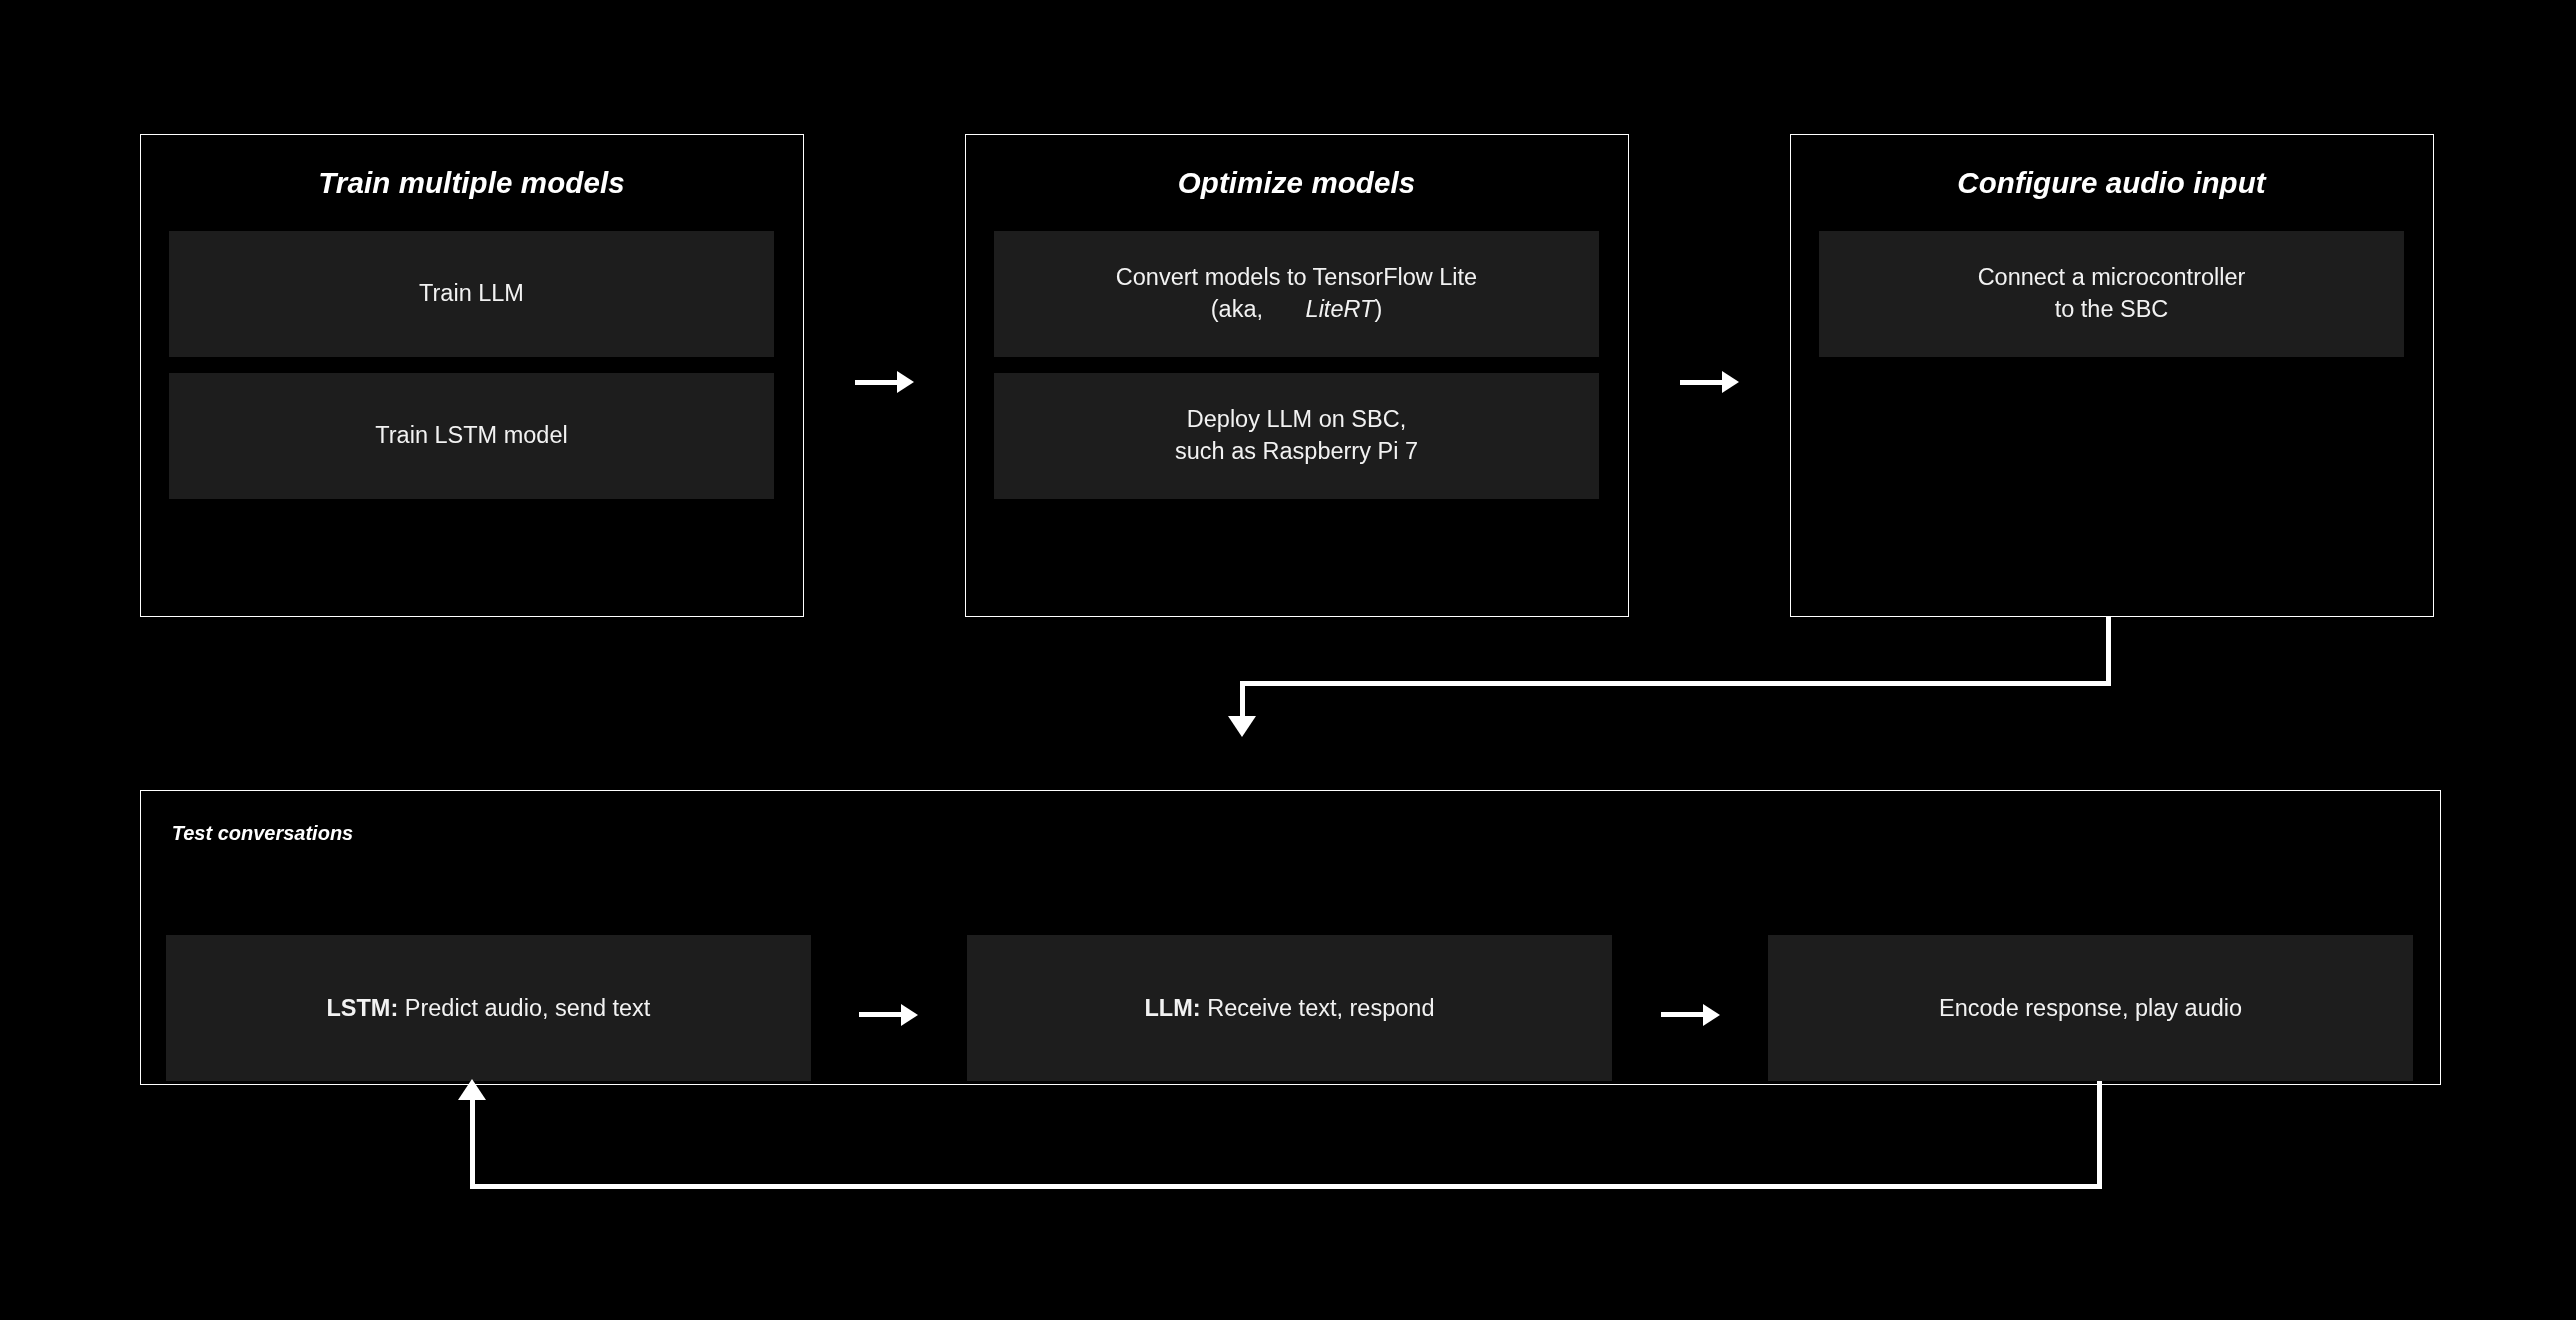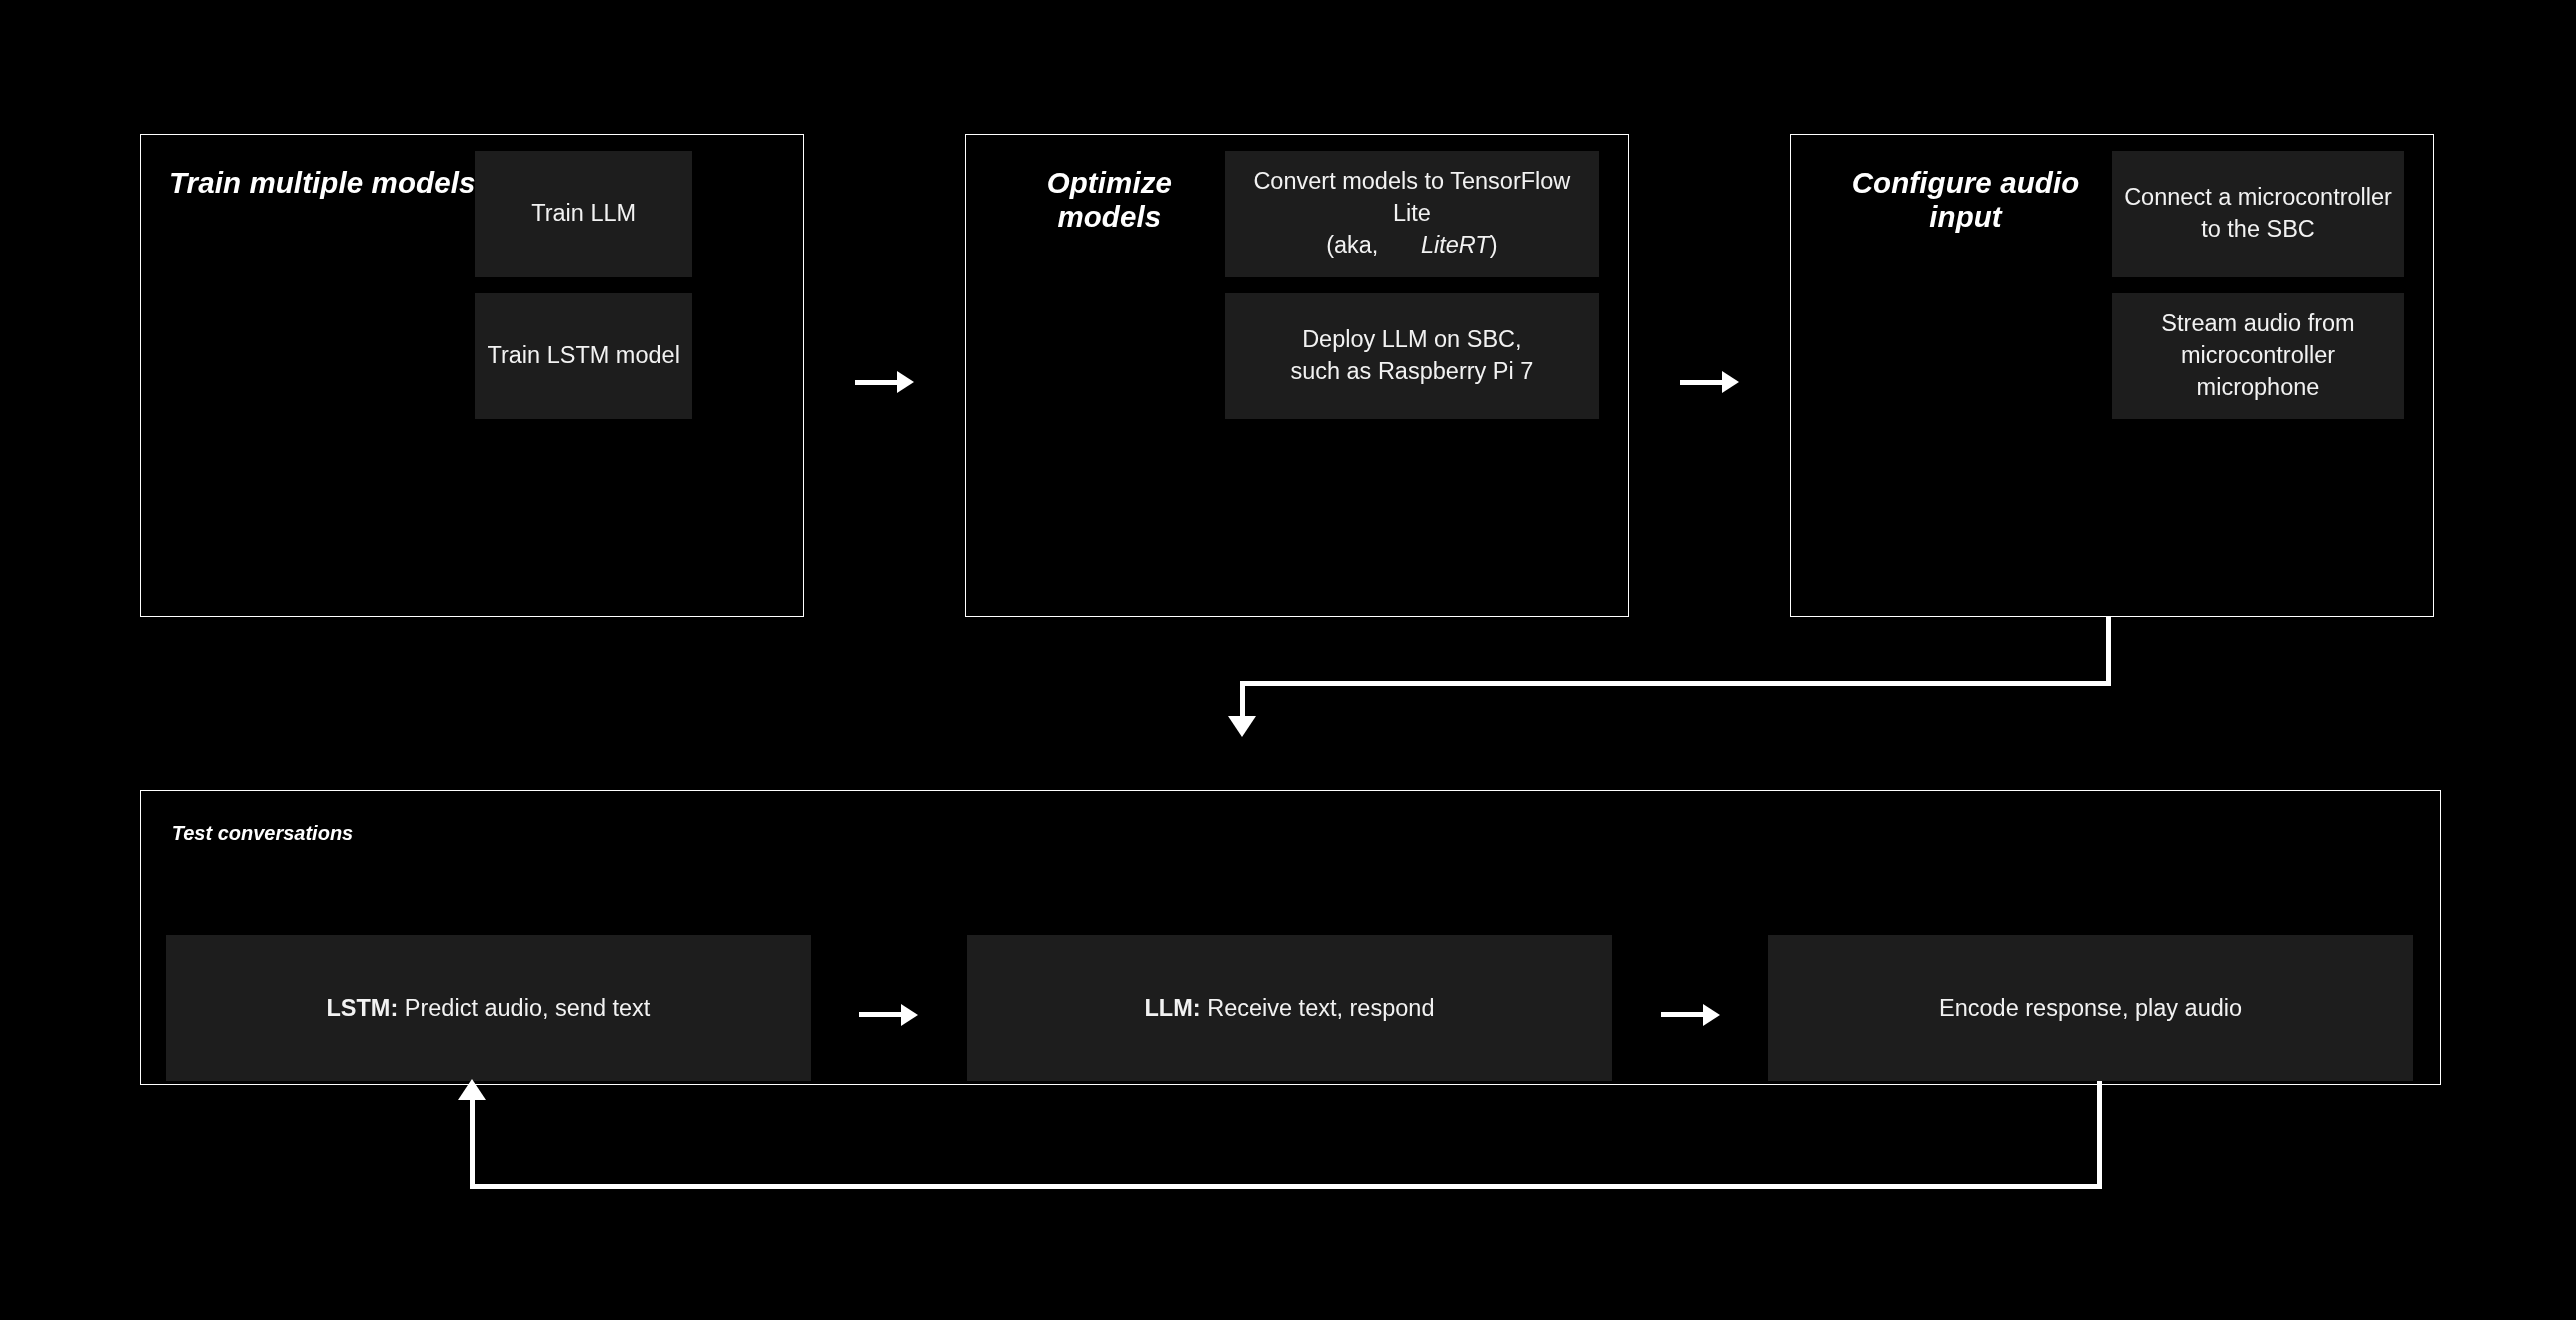--- a/index.html
+++ b/index.html
@@ -30,21 +30,21 @@
     height: 483px;
     display: flex;
     align-items: stretch;
   }
 
   .group {
     border: 1.3px solid #ffffff;
     box-sizing: border-box;
     padding: 16px 29px 27px 28px;
     display: flex;
-    flex-direction: row;
+    flex-direction: column;
   }
 
   .group-title {
     font-size: 29.5px;
     font-weight: bold;
     font-style: italic;
     text-align: center;
     letter-spacing: 0.1px;
     margin: 14.8px 0 31px 0;
     color: #ffffff;
@@ -225,26 +225,20 @@
 
     <div class="group group-3">
       <div class="group-title">Configure audio input</div>
       <div class="cards">
         <div class="card">
           <div>
             <div>Connect a microcontroller</div>
             <div>to the SBC</div>
           </div>
         </div>
-        <div class="card">
-          <div>
-            <div>Stream audio from</div>
-            <div>microcontroller microphone</div>
-          </div>
-        </div>
       </div>
     </div>
   </div>
 
   <div class="conn" style="left:2106px; top:616px; width:4.7px; height:70px;"></div>
   <div class="conn" style="left:1240px; top:681px; width:871px; height:4.7px;"></div>
   <div class="conn" style="left:1240px; top:681px; width:4.7px; height:38px;"></div>
   <div class="tri-down" style="left:1228px; top:716px;"></div>
 
   <div class="bottom-group">

